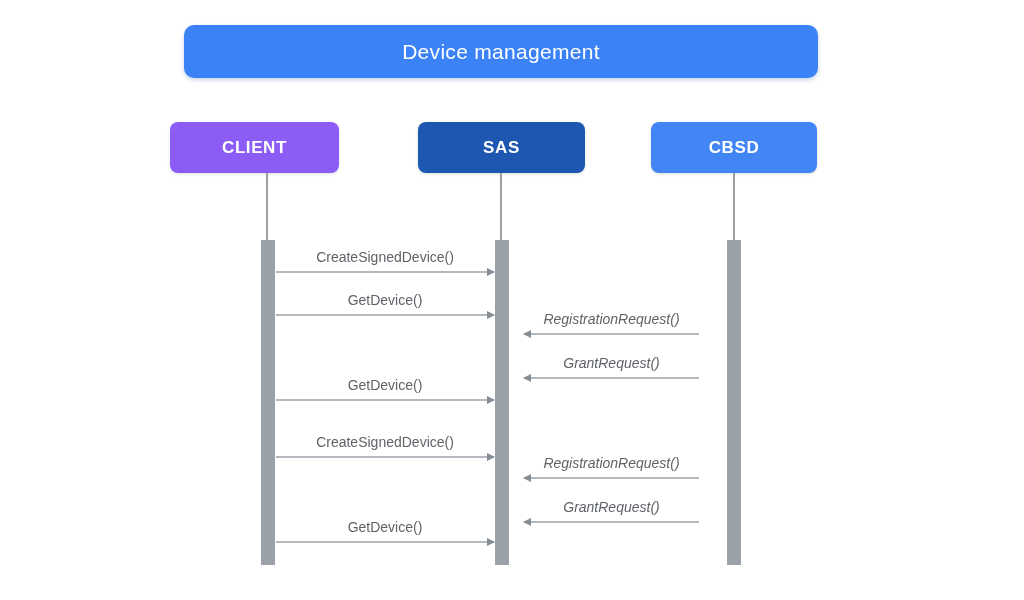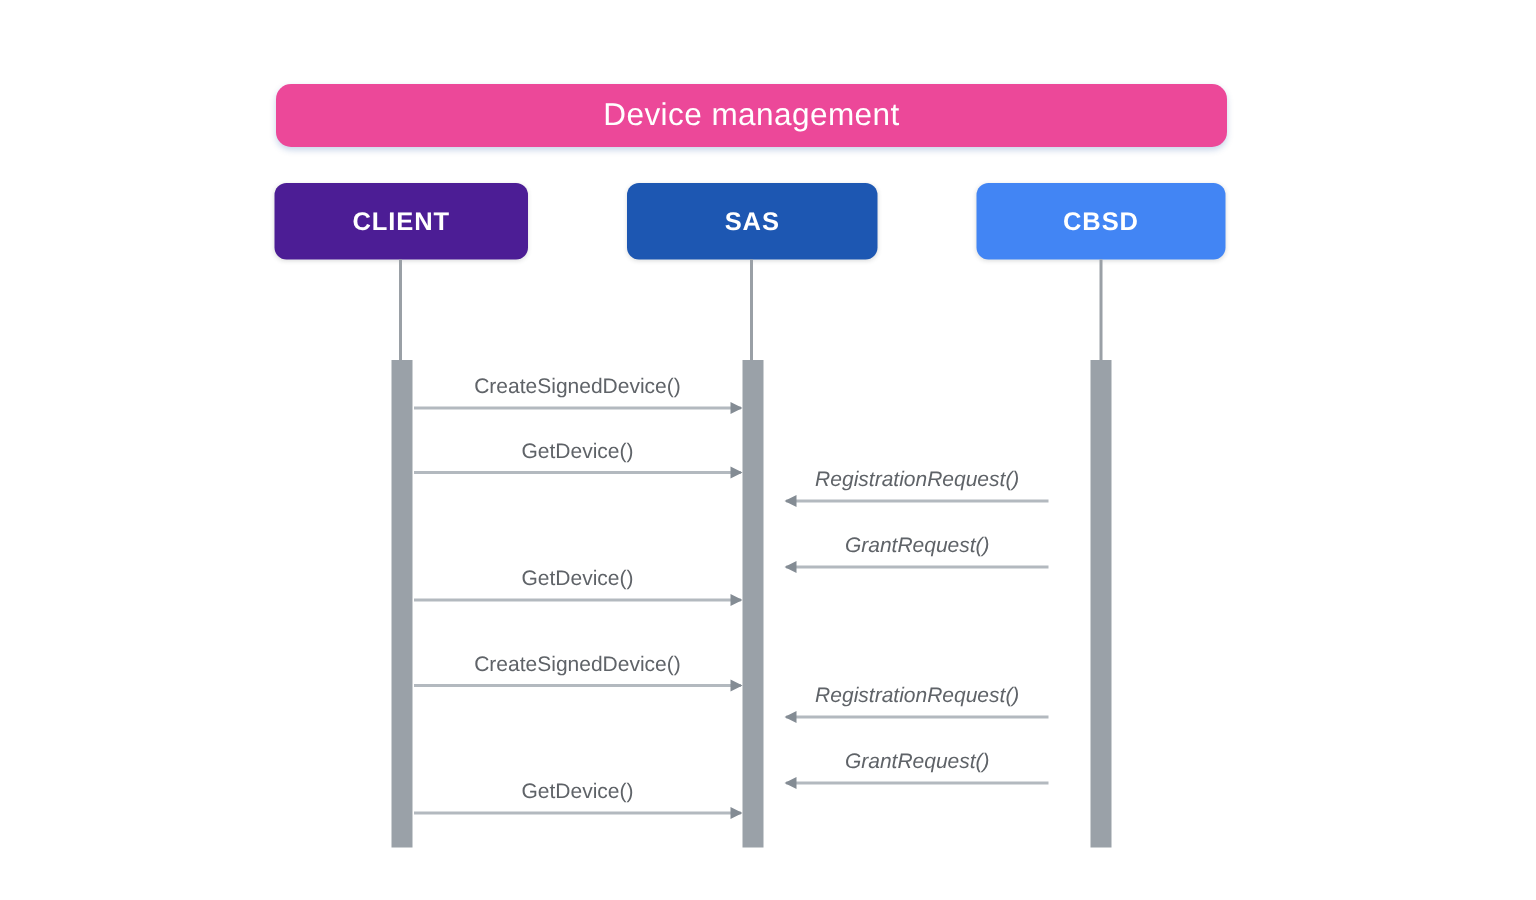--- a/index.html
+++ b/index.html
@@ -2,36 +2,35 @@
 <html><head>
 <meta charset="utf-8">
 <style>
   * { margin:0; padding:0; box-sizing:border-box; }
   html,body { width:1024px; height:600px; background:#ffffff; overflow:hidden;
               font-family:"Liberation Sans", sans-serif; }
   .stage { position:relative; width:1024px; height:600px; background:#ffffff; }
 
   
   .title-bar {
-    position:absolute; left:184px; top:25px; width:634px; height:42px;
-    background:#ec4899; border-radius:10px;
+    position:absolute; left:184px; top:25px; width:634px; height:53px;
+    background:#3b82f6; border-radius:10px;
     display:flex; align-items:center; justify-content:center;
     box-shadow:0 2px 4px rgba(30,85,169,0.25);
-    margin-top:31px;
   }
   .title-bar span { color:#ffffff; font-size:21px; letter-spacing:0.3px; }
 
   
   .actor {
     position:absolute; top:122px; height:51px; border-radius:8px;
     display:flex; align-items:center; justify-content:center;
     box-shadow:0 1px 3px rgba(60,64,67,0.18);
   }
   .actor span { color:#ffffff; font-size:17px; font-weight:bold; letter-spacing:0.6px; }
-  .actor.client { left:183px; width:169px; background:#4c1d95; }
+  .actor.client { left:170px; width:169px; background:#8b5cf6; }
   .actor.sas    { left:418px; width:167px; background:#1d57b2; }
   .actor.cbsd   { left:651px; width:166px; background:#4285f4; }
 
   
   .lifeline { position:absolute; top:173px; height:67px; width:2px; background:#9aa0a6; }
   .lifeline.client { left:266px; }
   .lifeline.sas    { left:500px; }
   .lifeline.cbsd   { left:733px; }
 
   

